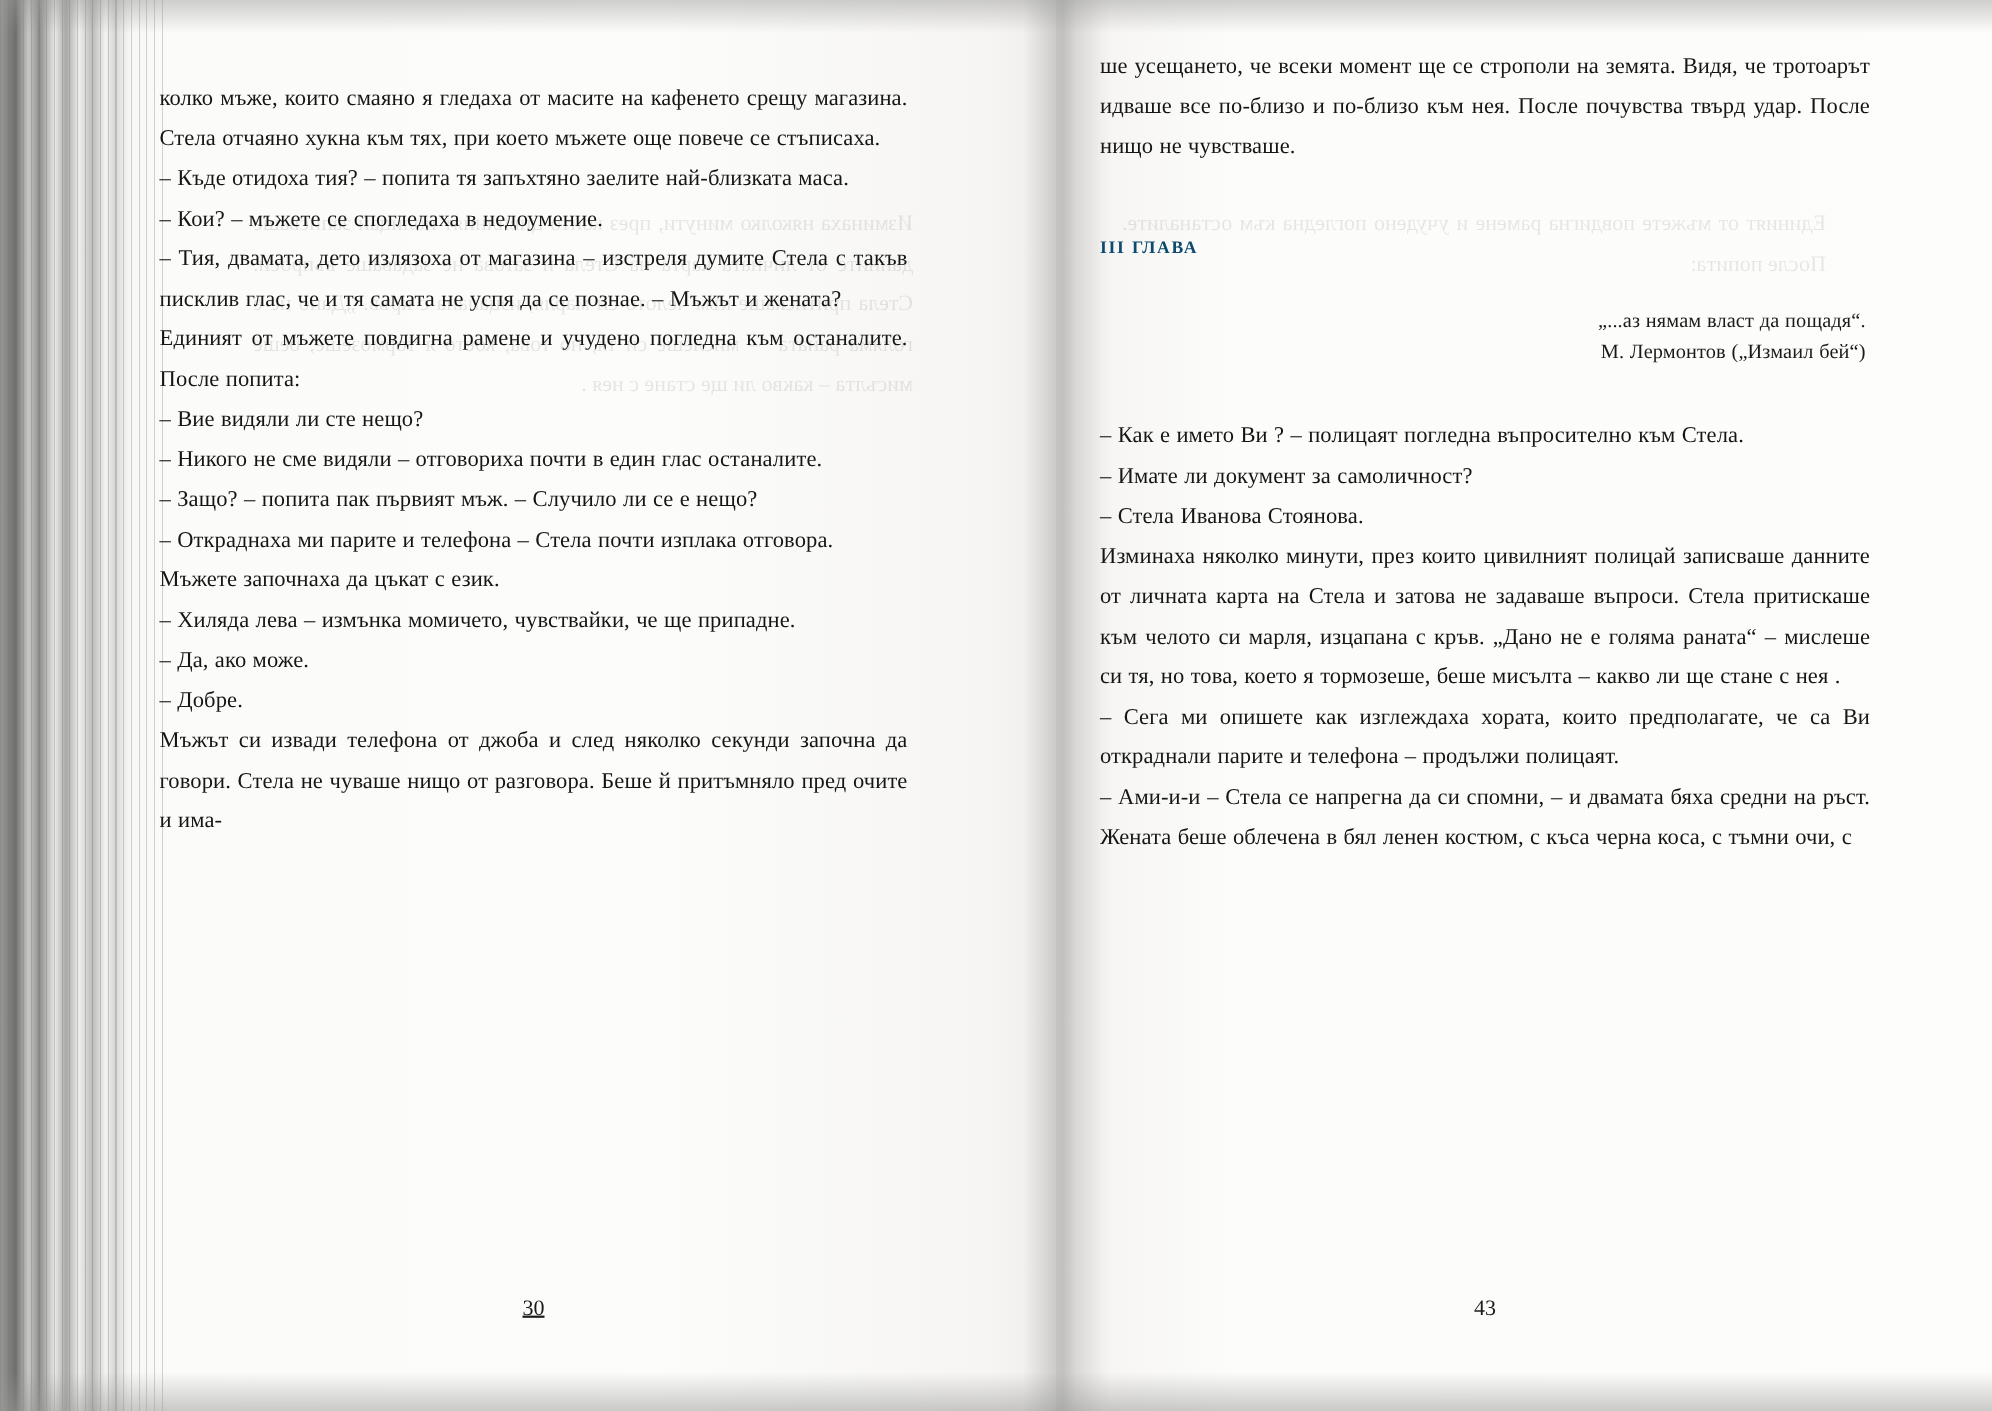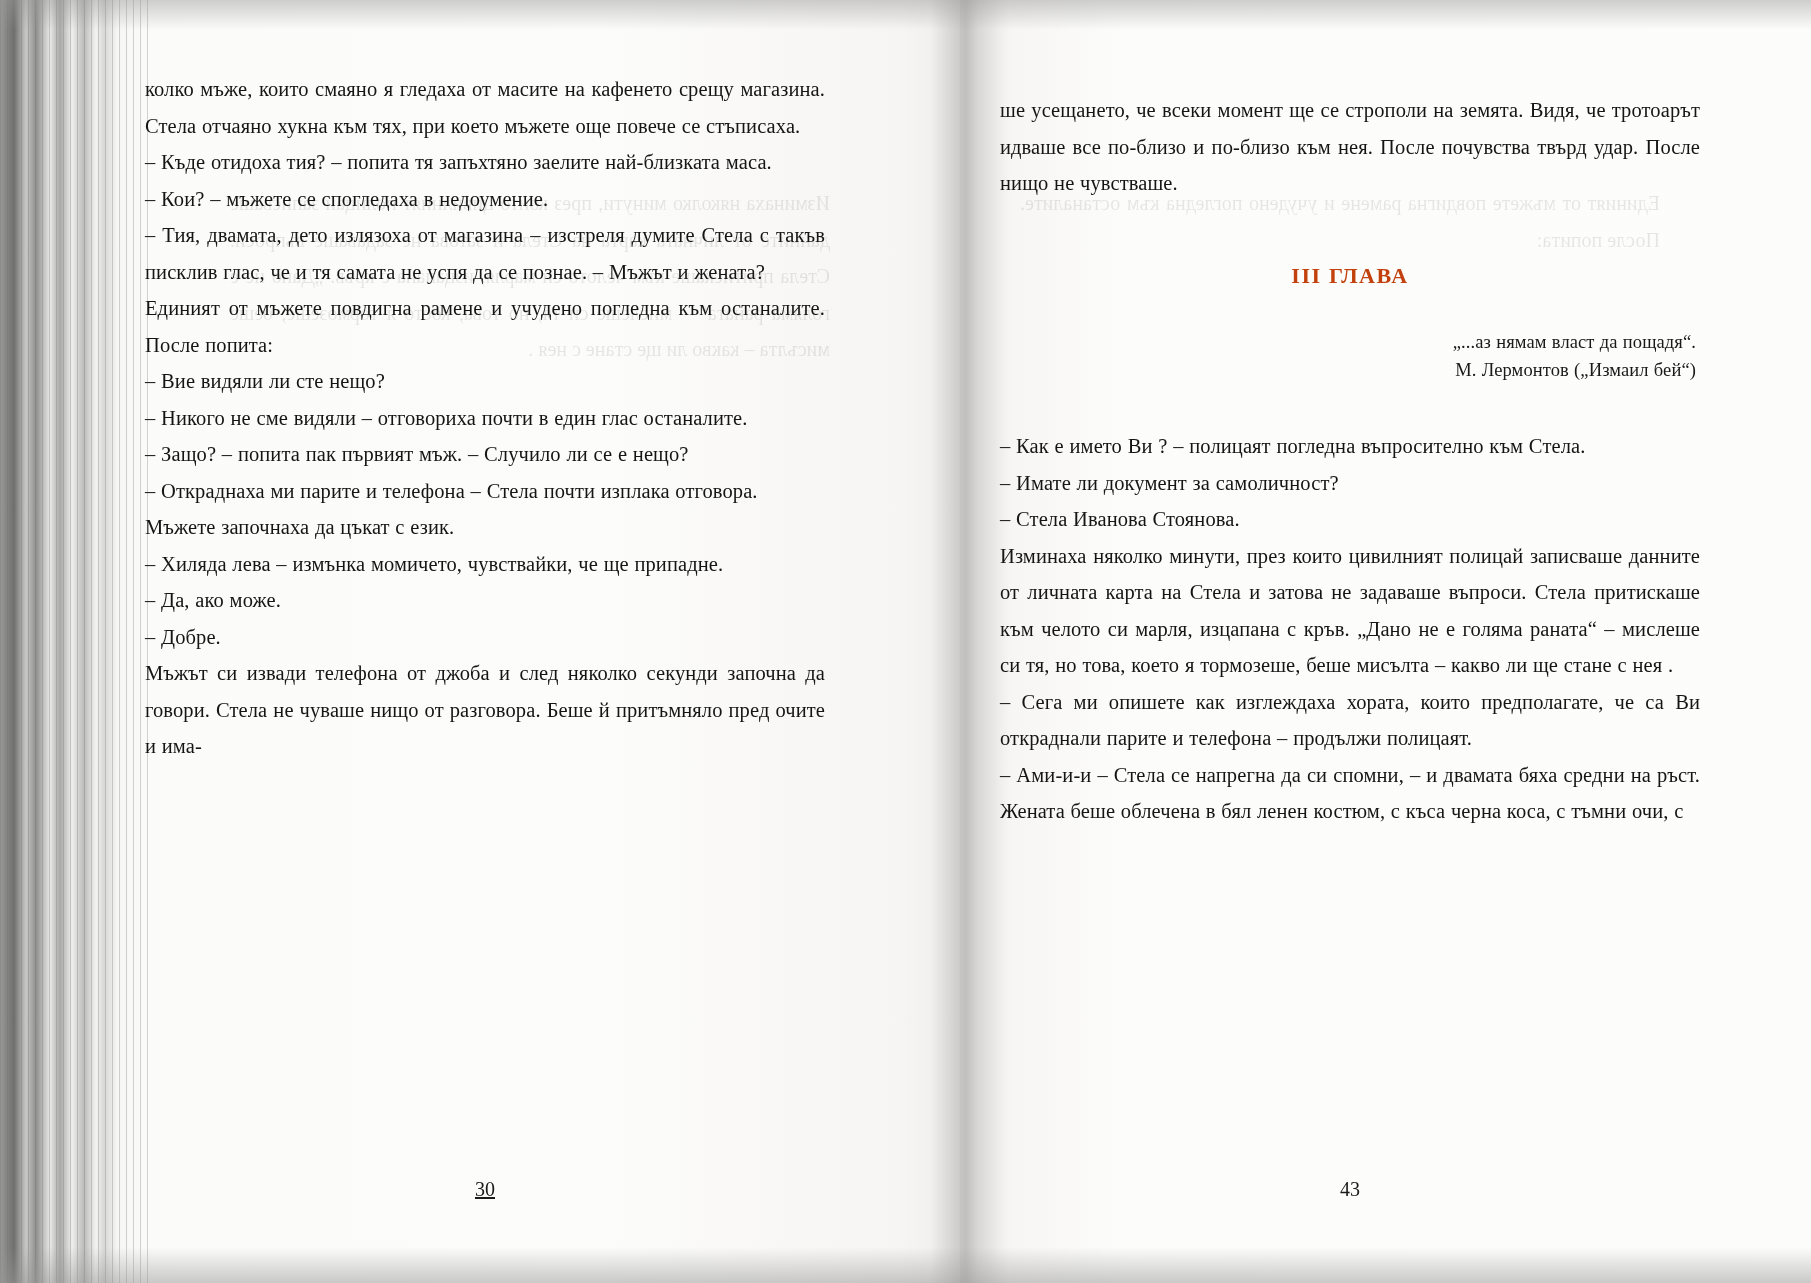--- a/index.html
+++ b/index.html
@@ -72,44 +72,44 @@
     box-sizing: border-box;
   }
   .page-left {
     left: 145px;
     width: 680px;
     padding-top: 71px;
   }
   .page-right {
     left: 1000px;
     width: 700px;
-    padding-top: 92px;
+    padding-top: 42px;
   }
 
   .text-col {
     font-size: 20.5px;
     line-height: 36.5px;
     text-align: justify;
     color: #151515;
     letter-spacing: 0.1px;
     word-spacing: 0.5px;
   }
   .text-col p {
     margin: 0;
     text-indent: 0;
   }
   .p-indent { text-indent: 26px; }
   .p-dash { text-indent: 26px; }
 
   .chapter-title {
-    text-align: center;
-    font-size: 22px;
+    text-align: left;
+    font-size: 16px;
     letter-spacing: 1.5px;
     margin: 56px 0 34px 0;
-    color: #c2410c;
+    color: #0c4a6e;
   }
   .epigraph {
     text-align: right;
     font-size: 18.5px;
     line-height: 28px;
     color: #1a1a1a;
     margin-bottom: 44px;
     padding-right: 4px;
   }
   .epigraph div { white-space: nowrap; }

